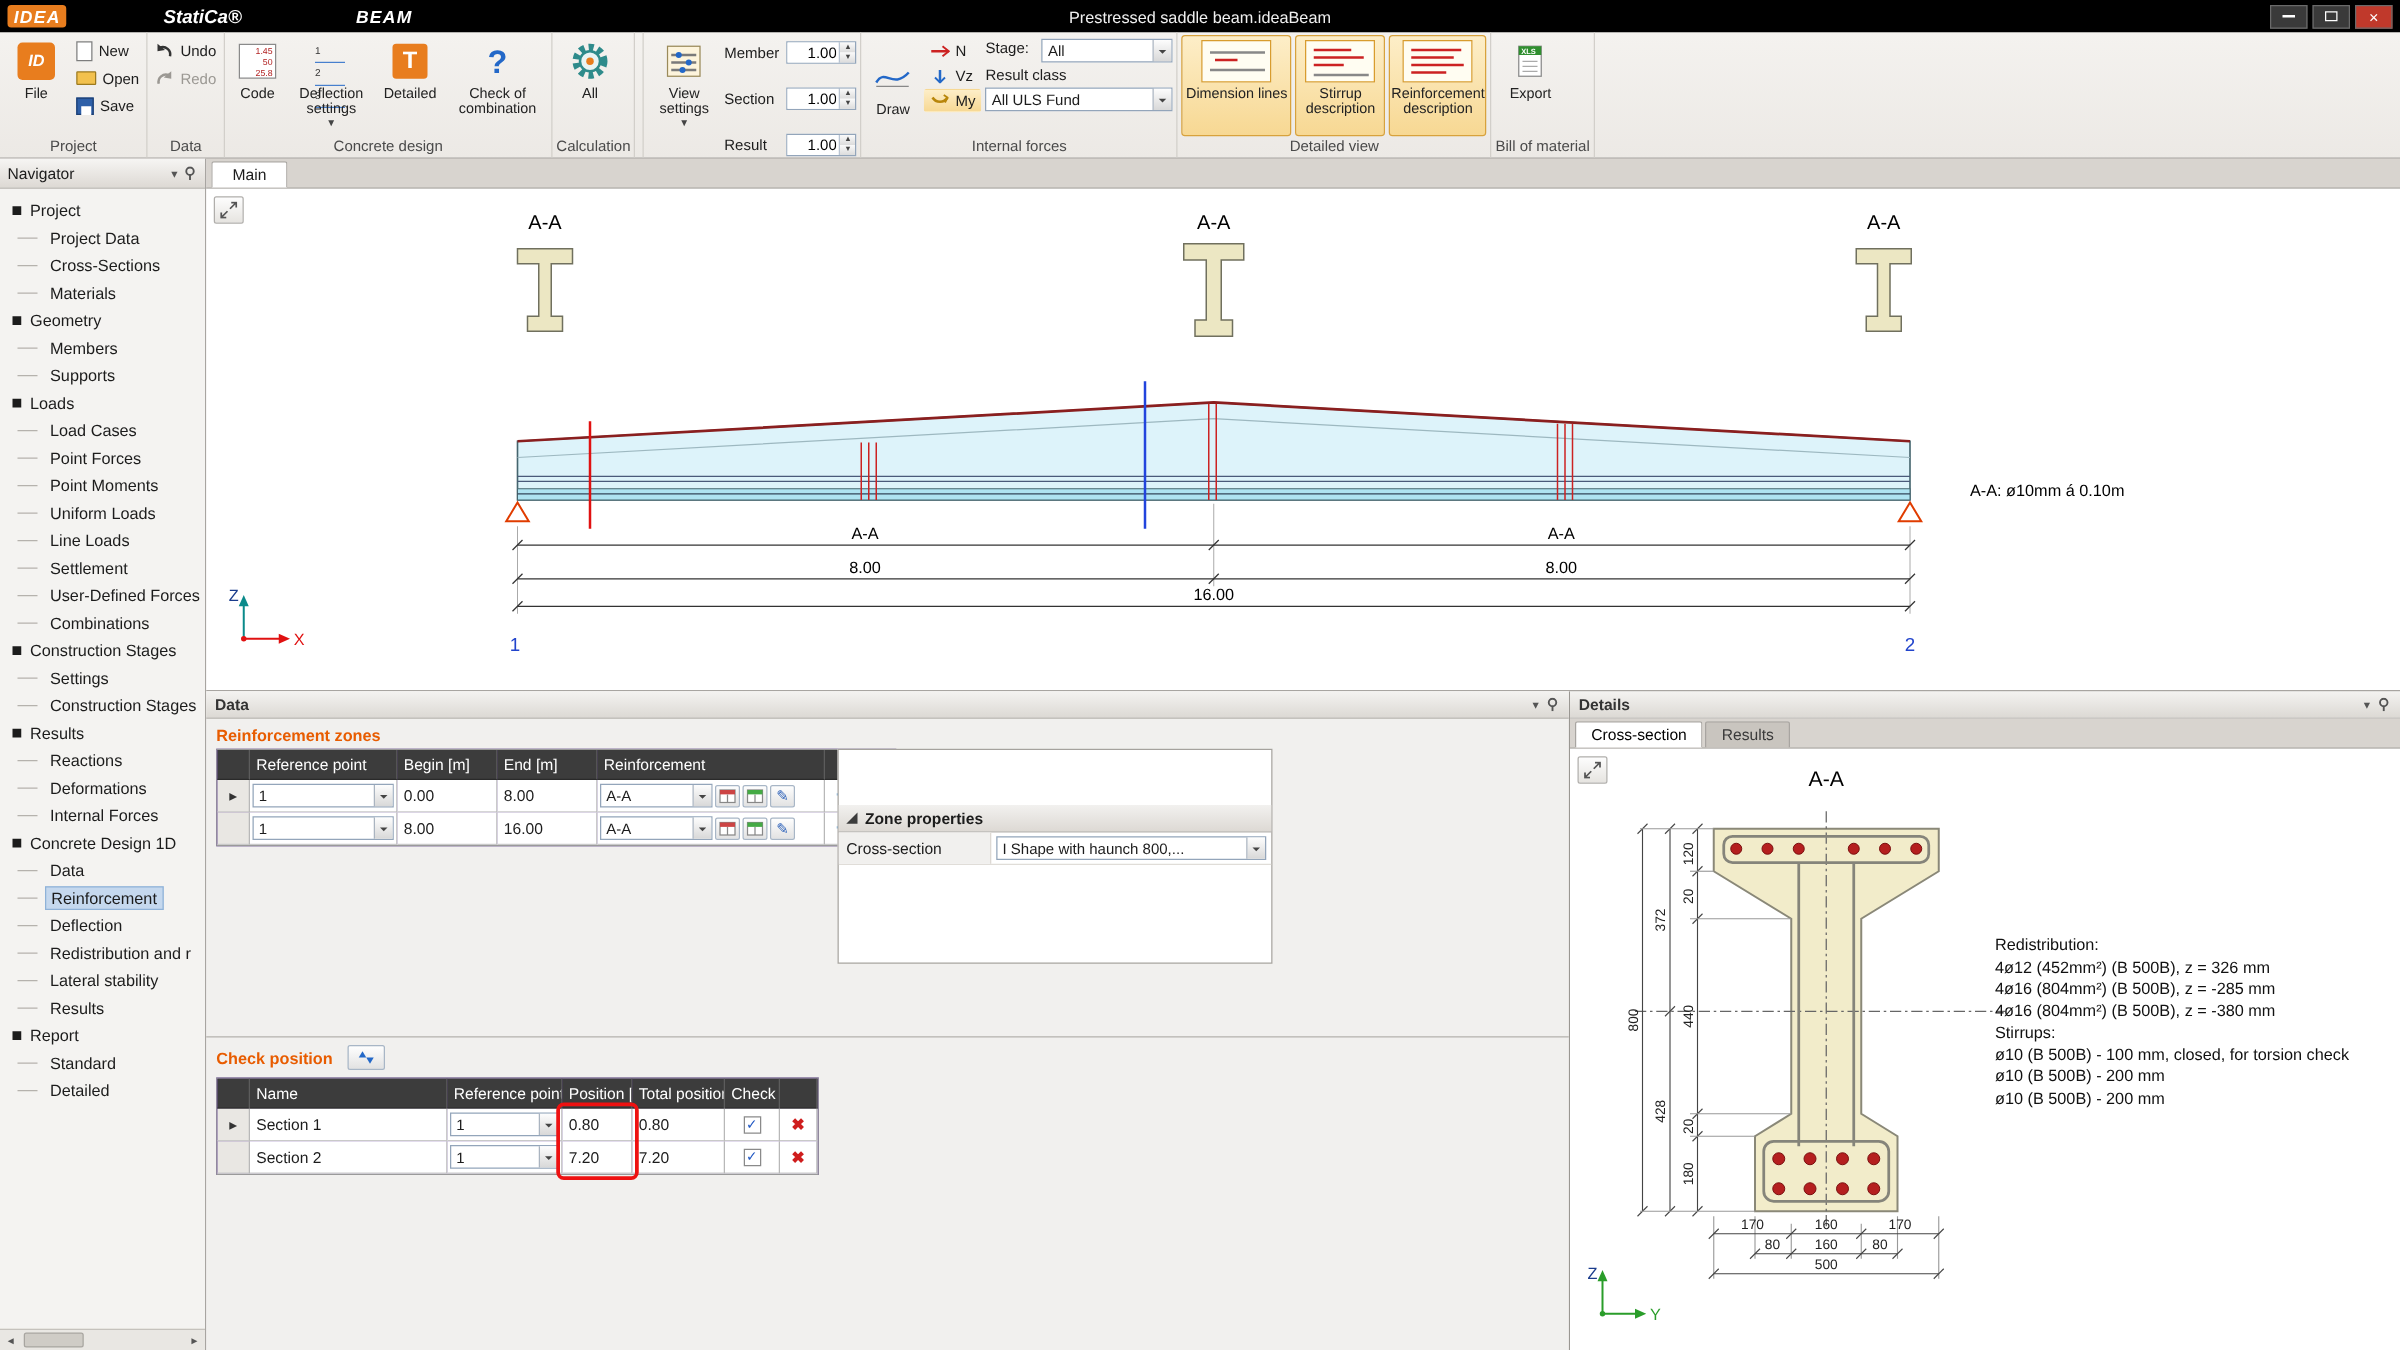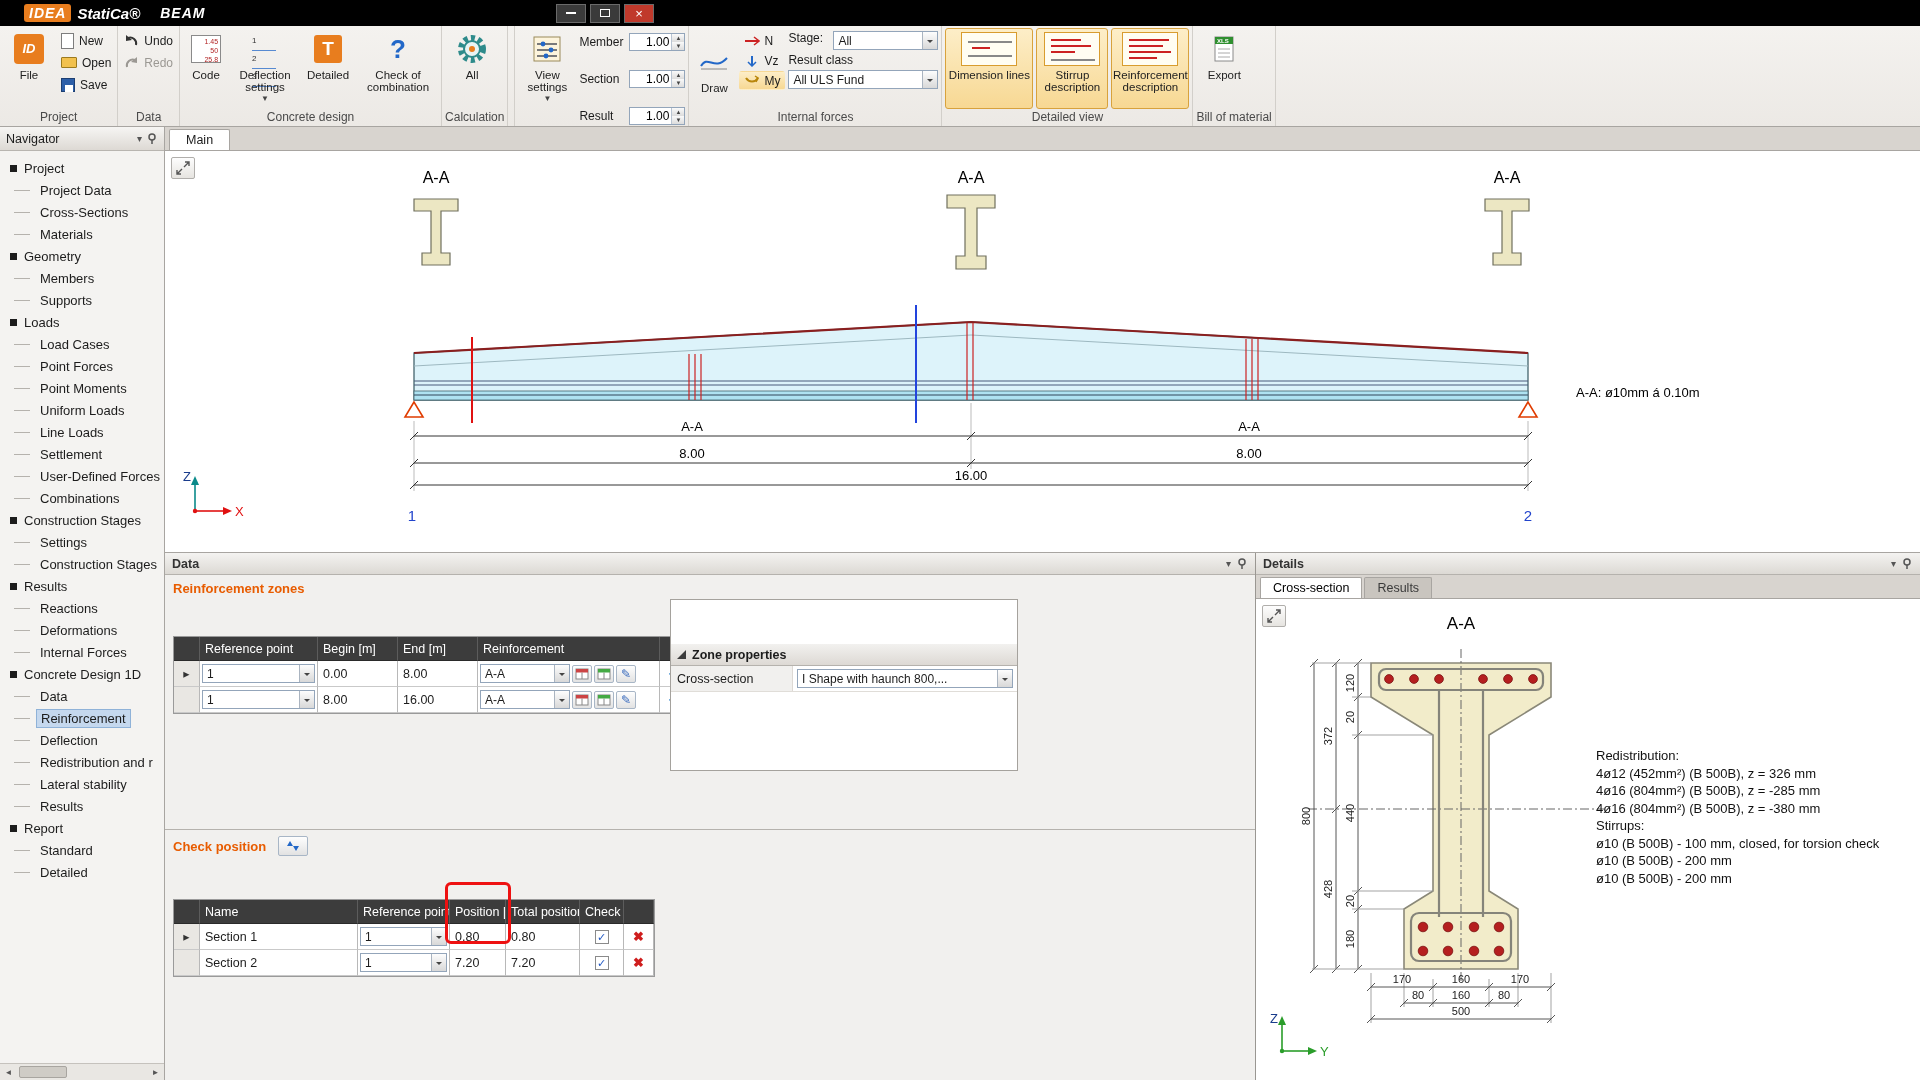--- a/index.html
+++ b/index.html
@@ -2,21 +2,21 @@
 <html><head>
 <meta charset="utf-8">
 <style>
   * { margin:0; padding:0; box-sizing:border-box; }
   html,body { width:1920px; height:1080px; overflow:hidden; }
   body { font-family:"Liberation Sans", sans-serif; font-size:13px; color:#1c1c1c; background:#e8e6e3; }
   .app { width:1920px; height:1080px; display:flex; flex-direction:column; }
 
   
   .titlebar { height:26px; background:#000; color:#fff; display:flex; align-items:center; flex:0 0 auto; }
-  .logo { display:flex; align-items:center; gap:6px; padding-left:24px; width:330px; }
+  .logo { display:flex; align-items:center; gap:6px; padding-left:6px; width:330px;justify-content:space-between; }
   .logo-idea { background:#e87d1e; color:#fff; font-weight:bold; font-style:italic; padding:1px 5px; border-radius:3px; font-size:14px; letter-spacing:1px; }
   .logo-statica { font-weight:bold; font-style:italic; font-size:15px; }
   .logo-beam { font-weight:bold; font-style:italic; font-size:14px; margin-left:14px; letter-spacing:1px; }
   .doc-title { flex:1; text-align:center; font-size:13px; color:#f0f0f0; }
   .winbtns { display:flex; gap:4px; padding-right:6px; width:330px; justify-content:flex-end; }
   .wbtn { width:30px; height:19px; background:#3a3a3a; border:1px solid #6a6a6a; display:flex; align-items:center; justify-content:center; }
   .wbtn.close { background:#c0392b; }
   .wbtn .bar { width:10px; height:2px; background:#fff; }
   .wbtn .box { width:10px; height:8px; border:1.5px solid #fff; }
   .wbtn .xx { color:#fff; font-size:13px; line-height:13px; }
@@ -82,21 +82,21 @@
   .expandbtn { position:absolute; left:6px; top:6px; width:24px; height:22px; background:linear-gradient(#fdfdfd,#e6e4e0); border:1px solid #b0aeab; border-radius:2px; display:flex; align-items:center; justify-content:center; z-index:5; }
 
   .bottom { flex:1; display:flex; min-height:0; }
   .leftpanels { width:1091px; display:flex; flex-direction:column; border-right:1px solid #9a9792; }
   .panelhead { height:22px; background:linear-gradient(#f4f3f1,#dcd9d4); border-bottom:1px solid #b5b2ad; display:flex; align-items:center; padding:0 7px; gap:6px; flex:0 0 auto; }
   .panelhead .t { flex:1; font-size:12.5px; font-weight:bold; color:#333; }
   .datapanel { height:276px; background:#f1f0ee; position:relative; }
   .checkpanel { flex:1; background:#f1f0ee; border-top:1px solid #b5b2ad; position:relative; }
   .sectitle { color:#e85c00; font-weight:bold; font-size:13px; }
 
-  .grid { display:inline-block; background:#4c1d95; border:1px solid #9a9a9a;margin-top:37px; }
+  .grid { display:inline-block; background:#4c1d95; border:1px solid #9a9a9a; }
   .trow { display:flex; height:26px; }
   .trow.head { height:24px; }
   .tc { border-right:1px solid #b8b8b8; border-bottom:1px solid #c9c9c9; display:flex; align-items:center; padding:0 5px; font-size:12.5px; background:#fff; overflow:hidden; white-space:nowrap; }
   .head .tc { background:#3c3c3c; color:#fff; border-right:1px solid #5c5c5c; border-bottom:1px solid #2a2a2a; }
   .selcell { width:26px; justify-content:center; background:#e9e7e3 !important; color:#333; }
   .head .selcell { background:#3c3c3c !important; }
   .cellbtn { width:20px; height:18px; border:1px solid #a8b6c6; background:linear-gradient(#fefefe,#e2e2e2); display:flex; align-items:center; justify-content:center; margin-left:2px; border-radius:2px; }
   .plus { color:#1a78c8; font-weight:bold; font-size:16px; line-height:14px; }
   .xicon { color:#cf1d1d; font-weight:bold; font-size:13px; line-height:13px; }
   .cb { width:14px; height:14px; border:1px solid #8a8a8a; background:#fff; color:#2158c4; font-size:11px; line-height:12px; text-align:center; }
@@ -122,20 +122,21 @@
 <body>
 
 <div class="app">
 
   <div class="titlebar">
     <div class="logo">
       <span class="logo-idea">IDEA</span>
       <span class="logo-statica">StatiCa®</span>
       <span class="logo-beam">BEAM</span>
     </div>
+    <div class="doc-title">Prestressed saddle beam.ideaBeam</div>
     <div class="winbtns">
       <div class="wbtn">
           <span class="bar"></span>
         </div>
       <div class="wbtn">
           <span class="box"></span>
         </div>
       <div class="wbtn close">
           <span class="xx">×</span>
         </div>

